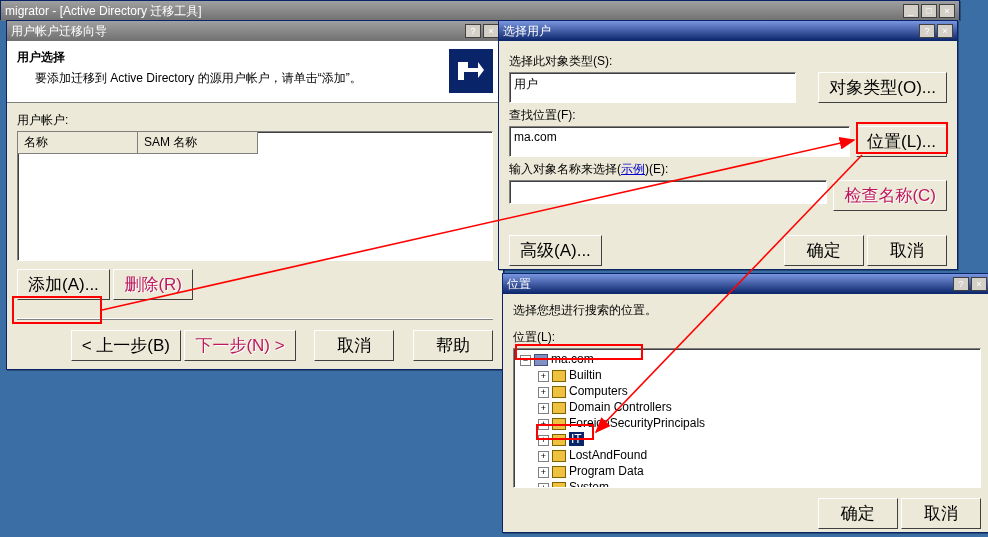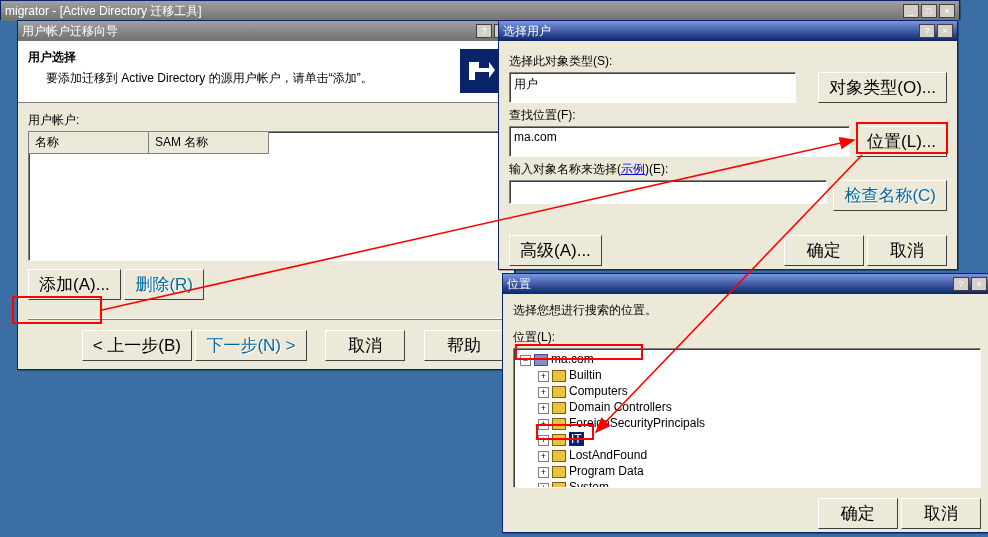--- a/index.html
+++ b/index.html
@@ -44,21 +44,21 @@
   }
   .btn {
     background: #ece9d8;
     border: 1px solid #404040;
     border-top-color:#fff; border-left-color:#fff;
     padding: 3px 10px;
     font-size: 17px;
     cursor: pointer;
     min-width: 80px;
   }
-  .btn.disabled { color:#0369a1; text-shadow:1px 1px #fff;}
+  .btn.disabled { color:#be185d; text-shadow:1px 1px #fff;}
   .sunken {
     background:#fff;
     border:1px solid #808080;
     border-right-color:#fff; border-bottom-color:#fff;
     box-shadow: inset 1px 1px 0 #404040;
   }
   .label { margin: 4px 0 2px 0; display:block;}
   .link { color:#0000cc; text-decoration:underline; cursor:pointer;}
   .redbox {
     position:absolute;
@@ -95,21 +95,21 @@
   <div class="titlebar inactive">
     <span>migrator - [Active Directory 迁移工具]</span>
     <div class="titlebtns">
       <div class="titlebtn">_</div>
       <div class="titlebtn">□</div>
       <div class="titlebtn">×</div>
     </div>
   </div>
 </div>
 
-<div class="win" style="left:17px;top:20px;width:498px;height:350px;">
+<div class="win" style="left:6px;top:20px;width:498px;height:350px;">
   <div class="titlebar inactive">
     <span>用户帐户迁移向导</span>
     <div class="titlebtns">
       <div class="titlebtn">?</div>
       <div class="titlebtn">×</div>
     </div>
   </div>
   <div style="padding:8px 10px;">
     <div style="display:flex; justify-content:space-between; border-bottom:1px solid #fff; box-shadow:0 1px 0 #808080; padding-bottom:8px; background:#fff; margin:-8px -10px 10px -10px; padding:8px 10px;">
       <div>

